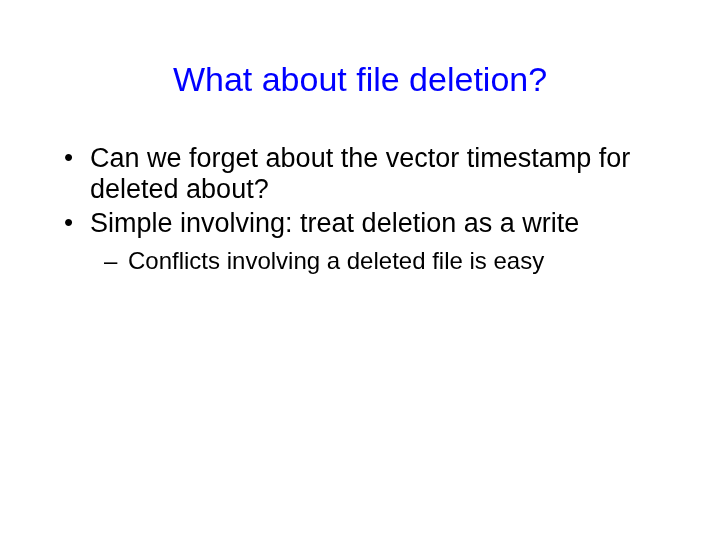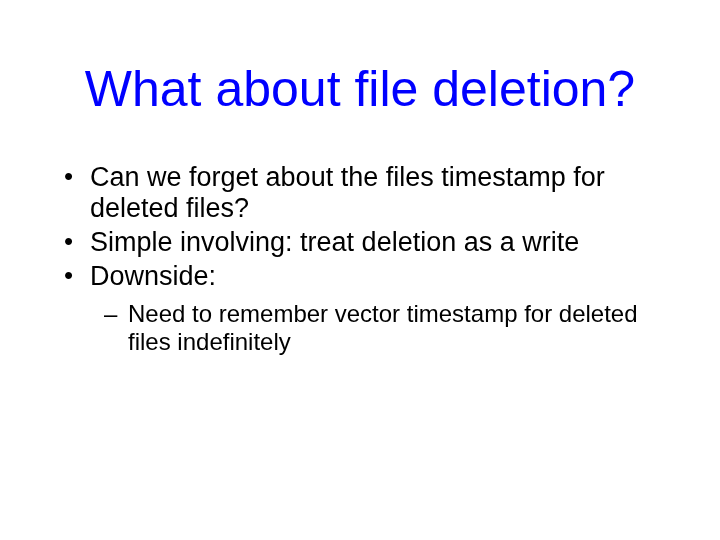--- a/index.html
+++ b/index.html
@@ -10,21 +10,21 @@
     body {
       width: 720px;
       height: 540px;
       background: #ffffff;
       font-family: Arial, Helvetica, sans-serif;
       color: #000000;
       padding: 60px 50px 40px 50px;
     }
     .title {
       color: #0000ff;
-      font-size: 50px;
+      font-size: 34px;
       text-align: center;
       margin-bottom: 44px;
       font-weight: normal;
     }
     ul.level1 {
       list-style: none;
       padding-left: 10px;
     }
     ul.level1 > li {
       font-size: 27px;
@@ -60,26 +60,23 @@
       top: 0;
     }
   </style>
 </head>
 <body>
 
 <h1 class="title">What about file deletion?</h1>
 
 <ul class="level1">
   <li>
-    <span>Can we forget about the files timestamp for deleted files?</span>
+    <span>Can we forget about the vector timestamp for deleted about?</span>
   </li>
   <li>
     <span>Simple involving: treat deletion as a write</span>
-  </li>
-  <li>
-    <span>Downside:</span>
     <ul class="level2">
       <li>
-        <span>Need to remember vector timestamp for deleted files indefinitely</span>
+        <span>Conflicts involving a deleted file is easy</span>
       </li>
     </ul>
   </li>
 </ul>
 
 </body></html>

